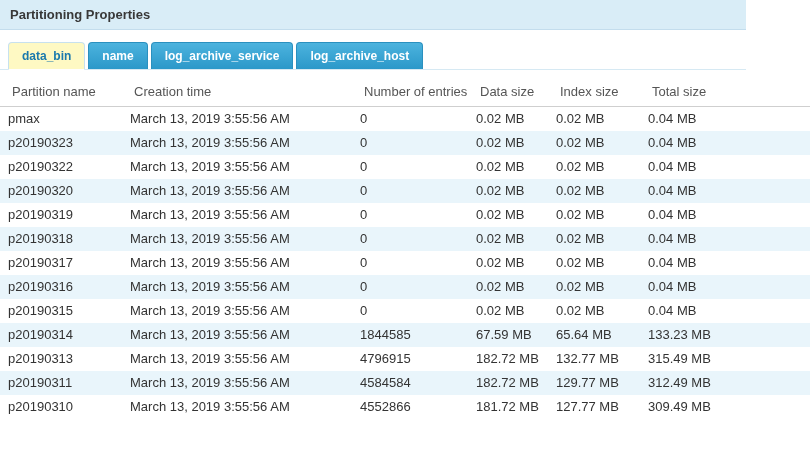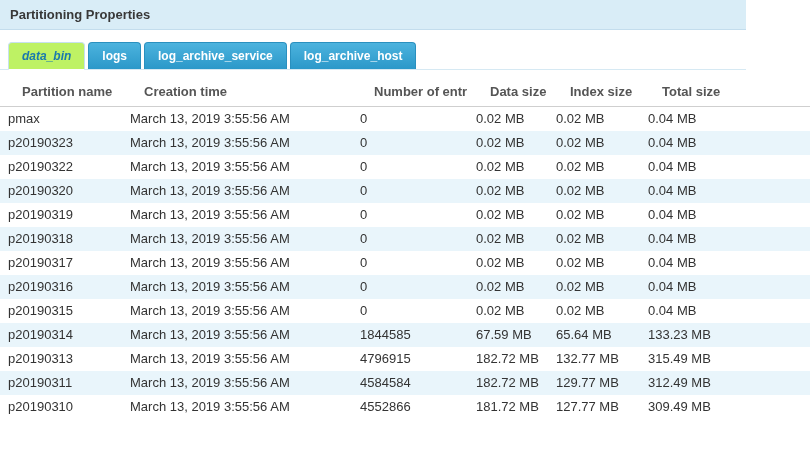--- a/index.html
+++ b/index.html
@@ -42,37 +42,36 @@
     font-weight:bold;
     font-size:12px;
     padding:6px 13px 6px 13px;
     border:1px solid #2a90bf;
     border-bottom:none;
     border-radius:4px 4px 0 0;
     cursor:pointer;
     white-space:nowrap;
   }
   .tab.active {
-    background:#bef264;
+    background:#fef9c3;
     color:#1a79ad;
     border:1px solid #c7e1ee;
     border-bottom:1px solid #fff;
     margin-bottom:-1px;
-    font-style:italic;
   }
 
   
   .table-wrap { flex:1 1 auto; }
   table { width:810px; border-collapse:collapse; margin-top:8px; table-layout:fixed; }
   th {
     text-align:left;
-    font-weight:bold;
+    font-weight:normal;
     color:#555;
     font-size:13px;
-    padding:6px 8px 7px 22px;
+    padding:6px 8px 7px 12px;
     border-bottom:1px solid #cfcfcf;
     white-space:nowrap;
     overflow:hidden;
   }
   td {
     padding:4px 8px 5px 8px;
     font-size:13px;
     color:#333;
     white-space:nowrap;
     overflow:hidden;
@@ -85,21 +84,21 @@
 <body>
 
 <div class="panel">
 
   <div class="title-bar">
     <span>Partitioning Properties</span>
   </div>
 
   <div class="tab-bar">
       <div class="tab active">data_bin</div>
-      <div class="tab">logs</div>
+      <div class="tab">name</div>
       <div class="tab">log_archive_service</div>
       <div class="tab">log_archive_host</div>
     </div>
 
   <div class="table-wrap">
     <table>
       <colgroup>
         <col style="width:122px">
         <col style="width:230px">
         <col style="width:116px">

